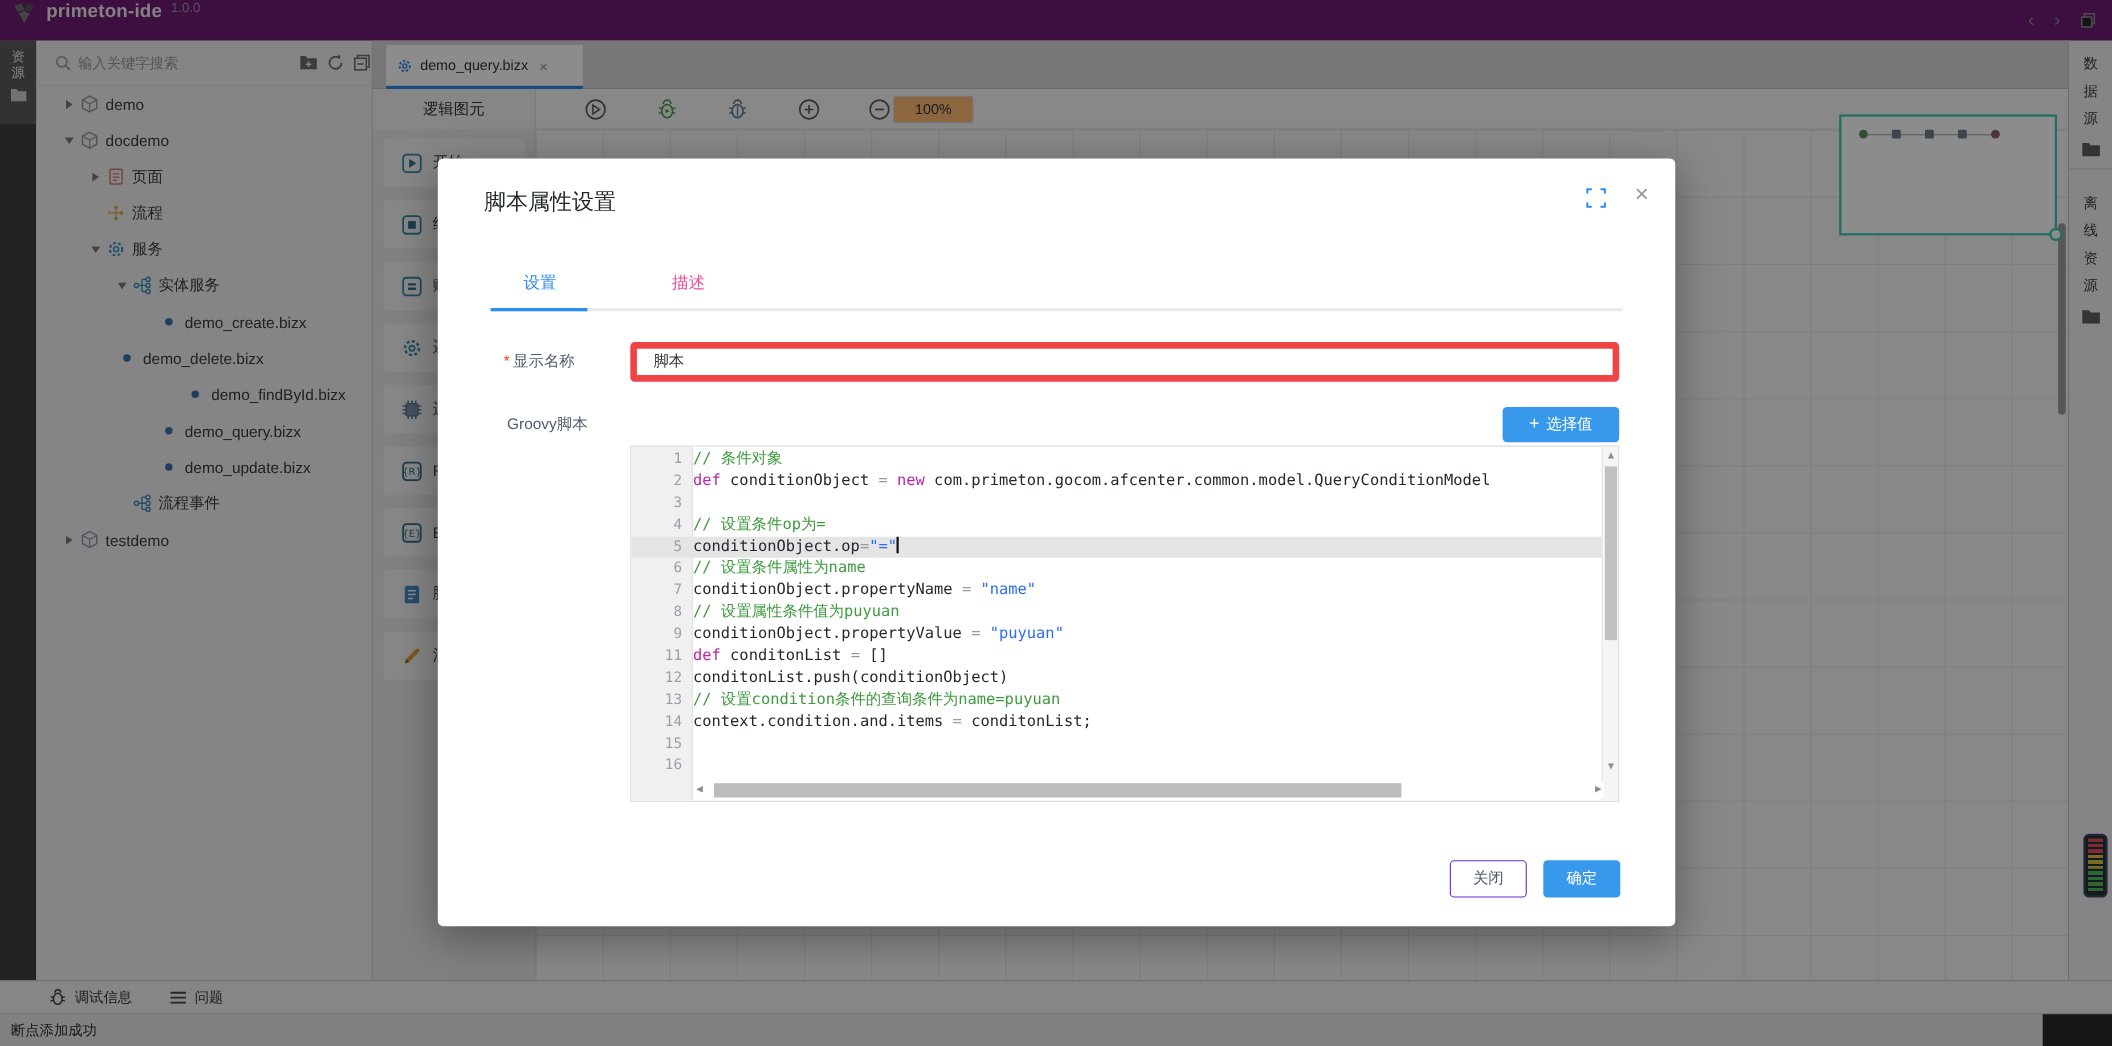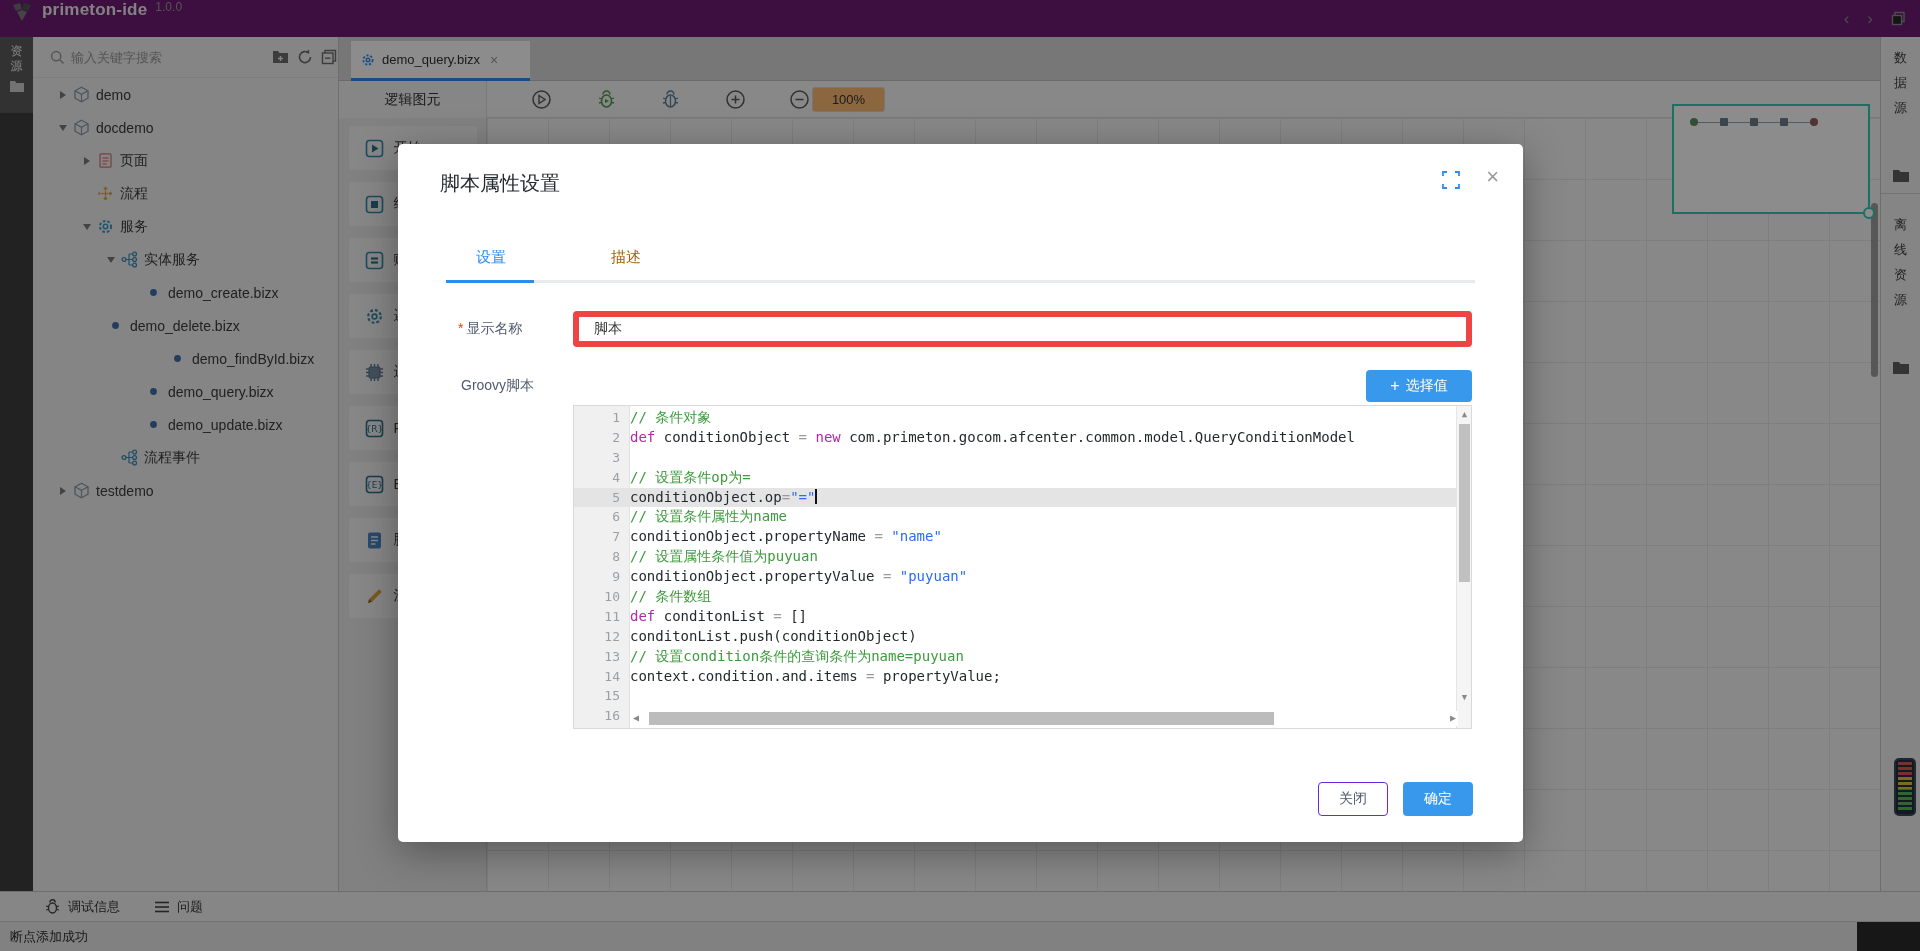--- a/index.html
+++ b/index.html
@@ -61,21 +61,21 @@
 
   
   #minimap { position:absolute; left:1672px; top:104px; width:198px; height:110px; background:#fff; border:2px solid #35c9b4; z-index:10; }
   #mini-flow { position:absolute; left:16px; top:10px; width:130px; height:14px; }
   #mini-flow .mline { position:absolute; left:4px; top:6px; width:120px; height:1px; background:#9aa7b0; }
   .mnode { position:absolute; top:2px; width:8px; height:8px; background:#6d7f8e; border-radius:1px; }
   #mini-handle { position:absolute; right:-7px; bottom:-7px; width:12px; height:12px; border:2px solid #35c9b4; border-radius:50%; background:#fff; }
 
   
   #rightbar { position:absolute; left:1880px; top:37px; width:40px; height:854px; background:#f2f2f2; border-left:1px solid #c9c9c9; }
-  .rb-panel { display:flex; flex-direction:column; align-items:center; padding-top:8px;gap:40px; }
+  .rb-panel { display:flex; flex-direction:column; align-items:center; padding-top:8px; }
   .rb-label { font-size:13px; color:#3c3c3c; width:14px; line-height:25px; word-break:break-all; text-align:center; }
   .rb-folder { margin-top:8px; }
   #rb-sep { width:40px; height:1px; background:#cfcfcf; margin:10px 0; }
   #gauge { position:absolute; left:13px; top:721px; width:22px; height:58px; border:2px solid #3a4a5c; border-radius:5px; background:#24303e; padding:2px; }
   #gauge-bars { width:100%; height:100%;
     background:linear-gradient(to bottom,#e05555 0 30%,#e0c23c 30% 55%,#58b85c 55% 100%);
     -webkit-mask-image:repeating-linear-gradient(to bottom,#000 0 3px,transparent 3px 5px);
     mask-image:repeating-linear-gradient(to bottom,#000 0 3px,transparent 3px 5px); }
 
   
@@ -88,21 +88,21 @@
 
   
   #overlay { position:absolute; left:0; top:0; width:1920px; height:951px; background:rgba(0,0,0,0.45); z-index:40; }
   #modal { position:absolute; left:398px; top:144px; width:1125px; height:698px; background:#fff; border-radius:5px; box-shadow:0 10px 40px rgba(0,0,0,.35); z-index:50; }
   #modal-title { position:absolute; left:42px; top:26px; font-size:20px; color:#24292e; }
   #modal-expand { position:absolute; right:62px; top:26px; width:20px; height:20px; cursor:pointer; }
   #modal-close { position:absolute; right:24px; top:22px; font-size:22px; color:#999; cursor:pointer; line-height:1; }
   #modal-tabs { position:absolute; left:48px; top:96px; width:1029px; height:44px; }
   .mtab { position:absolute; top:8px; font-size:15px; cursor:pointer; }
   #mtab-0 { left:30px; color:#2d8cf0; }
-  #mtab-1 { left:165px; color:#a16207; }
+  #mtab-1 { left:165px; color:#ec4899; }
   #mtab-track { position:absolute; left:0; top:40px; width:1029px; height:3px; background:#e8eaec; }
   #mtab-ind { position:absolute; left:0; top:40px; width:88px; height:3px; background:#2d8cf0; }
   #field-row { position:absolute; left:0; top:167px; width:1125px; height:36px; }
   #field-label { position:absolute; left:60px; top:9px; width:100px; font-size:14px; color:#515a6e; }
   #field-label .req { color:#ed4014; margin-right:3px; }
   #name-input { position:absolute; left:175px; top:0; width:899px; height:36px; border:6px solid #ef4444; border-radius:4px; font-size:14px; color:#333; padding-left:15px; outline:none; font-family:"Liberation Sans",sans-serif; }
   #script-label { position:absolute; left:63px; top:233px; font-size:14px; color:#515a6e; }
   #choose-btn { position:absolute; left:968px; top:226px; width:106px; height:32px; background:#3899ec; border:none; border-radius:4px; color:#fff; font-size:14px; cursor:pointer; display:flex; align-items:center; justify-content:center; gap:6px; }
   #choose-btn .plus { font-size:16px; line-height:1; }
 
@@ -566,25 +566,24 @@
       <div id="code-lines">
           <div class="cl"><span class="ln">1</span><span class="ct"><span class="cm">// 条件对象</span></span></div>
           <div class="cl"><span class="ln">2</span><span class="ct"><span class="kw">def</span><span class="pl"> conditionObject </span><span class="op">=</span><span class="pl"> </span><span class="kw">new</span><span class="pl"> com.primeton.gocom.afcenter.common.model.QueryConditionModel</span></span></div>
           <div class="cl"><span class="ln">3</span><span class="ct"></span></div>
           <div class="cl"><span class="ln">4</span><span class="ct"><span class="cm">// 设置条件op为=</span></span></div>
           <div class="cl active"><span class="ln">5</span><span class="ct"><span class="pl">conditionObject.op</span><span class="op">=</span><span class="str">"="</span><span class="cursor"></span></span></div>
           <div class="cl"><span class="ln">6</span><span class="ct"><span class="cm">// 设置条件属性为name</span></span></div>
           <div class="cl"><span class="ln">7</span><span class="ct"><span class="pl">conditionObject.propertyName </span><span class="op">=</span><span class="pl"> </span><span class="str">"name"</span></span></div>
           <div class="cl"><span class="ln">8</span><span class="ct"><span class="cm">// 设置属性条件值为puyuan</span></span></div>
           <div class="cl"><span class="ln">9</span><span class="ct"><span class="pl">conditionObject.propertyValue </span><span class="op">=</span><span class="pl"> </span><span class="str">"puyuan"</span></span></div>
-          <div class="cl"><span class="ln">10</span><span class="ct"><span class="cm">// 条件数组</span></span></div>
           <div class="cl"><span class="ln">11</span><span class="ct"><span class="kw">def</span><span class="pl"> conditonList </span><span class="op">=</span><span class="pl"> []</span></span></div>
           <div class="cl"><span class="ln">12</span><span class="ct"><span class="pl">conditonList.push(conditionObject)</span></span></div>
           <div class="cl"><span class="ln">13</span><span class="ct"><span class="cm">// 设置condition条件的查询条件为name=puyuan</span></span></div>
-          <div class="cl"><span class="ln">14</span><span class="ct"><span class="pl">context.condition.and.items </span><span class="op">=</span><span class="pl"> propertyValue;</span></span></div>
+          <div class="cl"><span class="ln">14</span><span class="ct"><span class="pl">context.condition.and.items </span><span class="op">=</span><span class="pl"> conditonList;</span></span></div>
           <div class="cl"><span class="ln">15</span><span class="ct"></span></div>
           <div class="cl"><span class="ln">16</span><span class="ct"></span></div>
         </div>
       <div id="ed-vscroll">
         <div class="ed-arrow" id="ed-vup">▲</div>
         <div id="ed-vthumb"></div>
         <div class="ed-arrow" id="ed-vdown">▼</div>
       </div>
       <div id="ed-hscroll">
         <div class="ed-harrow" id="ed-hleft">◀</div>

